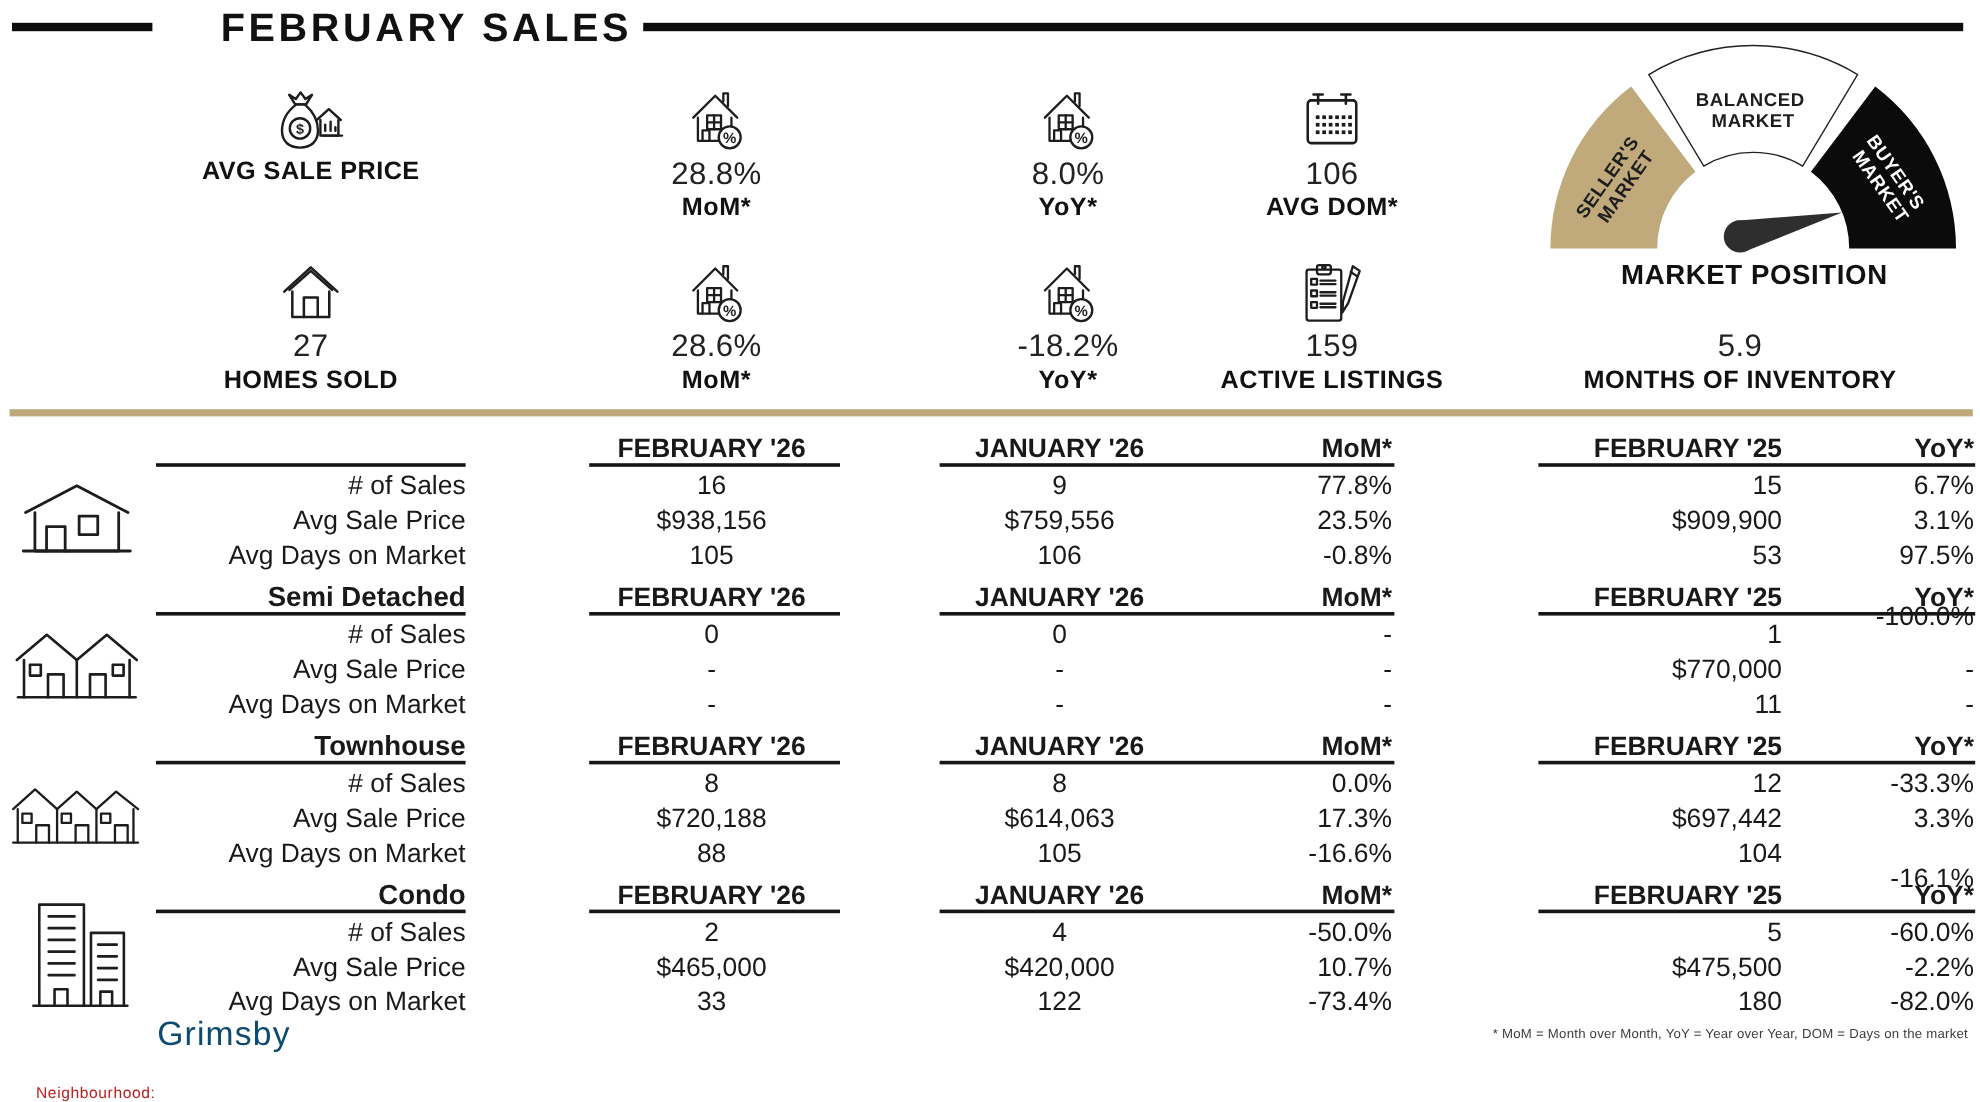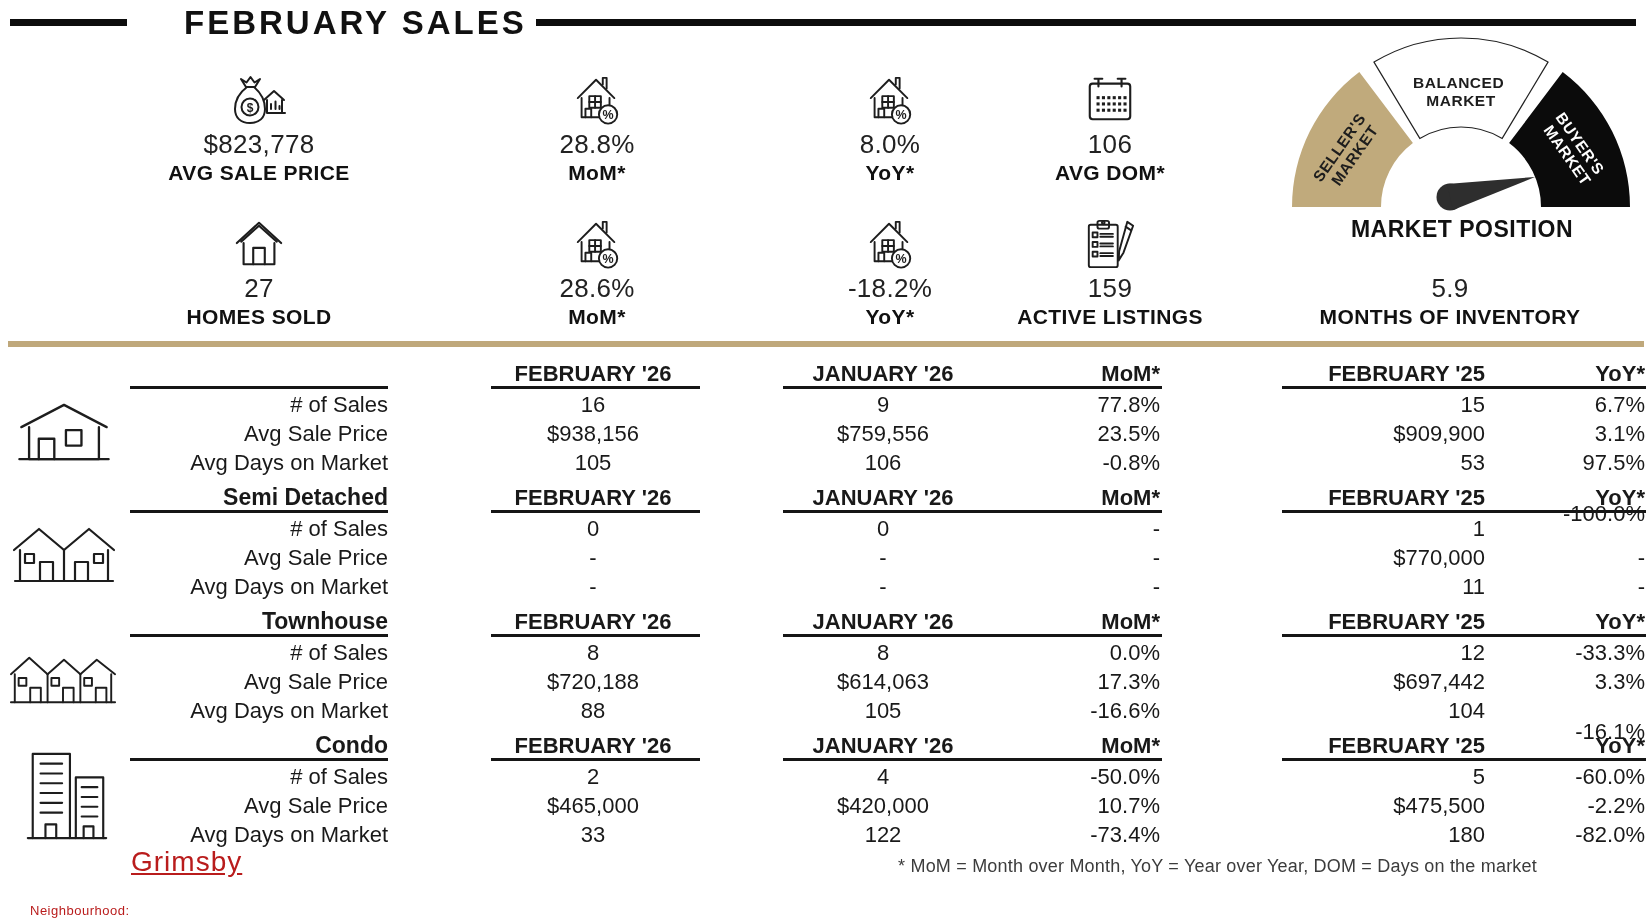--- a/index.html
+++ b/index.html
@@ -28,23 +28,23 @@
   .t-c2{left:783px;width:200px;text-align:center;}
   .t-c3{left:1020px;width:140px;text-align:right;}
   .t-c4{left:1285px;width:200px;text-align:right;}
   .t-c5{left:1505px;width:140px;text-align:right;}
   .t-head{font-weight:700;}
   .t-sec{font-weight:700;font-size:23px;}
   .t-rule{position:absolute;height:2.5px;background:#161616;}
   .t-icon{position:absolute;}
   
   .nbh-label{position:absolute;left:30px;top:860px;font-size:13px;letter-spacing:.5px;color:#b91c1c;margin-top:43px;}
-  .nbh-value{position:absolute;left:131px;top:846px;font-size:28px;letter-spacing:1px;color:#b91c1c;text-decoration:underline;}
-  .footnote{position:absolute;left:795px;top:856px;width:845px;text-align:center;
-            font-size:18px;color:#3c3c3c;letter-spacing:.2px;}
+  .nbh-value{position:absolute;left:131px;top:846px;font-size:28px;letter-spacing:1px;color:#0c4a6e;}
+  .footnote{position:absolute;left:795px;top:856px;width:845px;text-align:right;
+            font-size:11px;color:#3c3c3c;letter-spacing:.2px;}
 </style>
 </head>
 <body>
 
 <div class="page">
 
   <div class="rule" style="left:10px;top:19px;width:117px;"></div>
   <div class="page-title">FEBRUARY SALES</div>
   <div class="rule" style="left:536px;top:19px;width:1100px;"></div>
 
@@ -57,21 +57,20 @@
         <path d="M20 15 L15 7 L20.5 10.5 L24.5 5 L28.5 10.5 L34 7 L29 15"></path>
         <circle cx="24" cy="35" r="8.5"></circle>
         <text x="24" y="39.5" font-size="12" font-weight="bold" text-anchor="middle" fill="#1d1d1d" stroke="none">$</text>
         <path d="M38 28 L48 19 L58 28"></path>
         <path d="M41 28 V41 H56 V28"></path>
         <path d="M45 37 V32 M49.5 37 V29.5 M53.5 37 V34"></path>
         <path d="M43 41 H59"></path>
       </g>
         </svg>
     </div>
-    <div class="stat-value">$823,778</div>
     <div class="stat-label">AVG SALE PRICE</div>
   </div>
 
   <div class="stat" style="left:447px;top:68px;">
     <div class="stat-icon">
       <svg viewBox="0 0 54 54" width="52" height="52">
           <g fill="none" stroke="#1d1d1d" stroke-width="2" stroke-linecap="round" stroke-linejoin="round">
         <path d="M33 11 V4 H37 V15"></path>
             <path d="M7 25 L26 6 L45 25"></path>
             <path d="M11 25 V45 H40 V25"></path>

